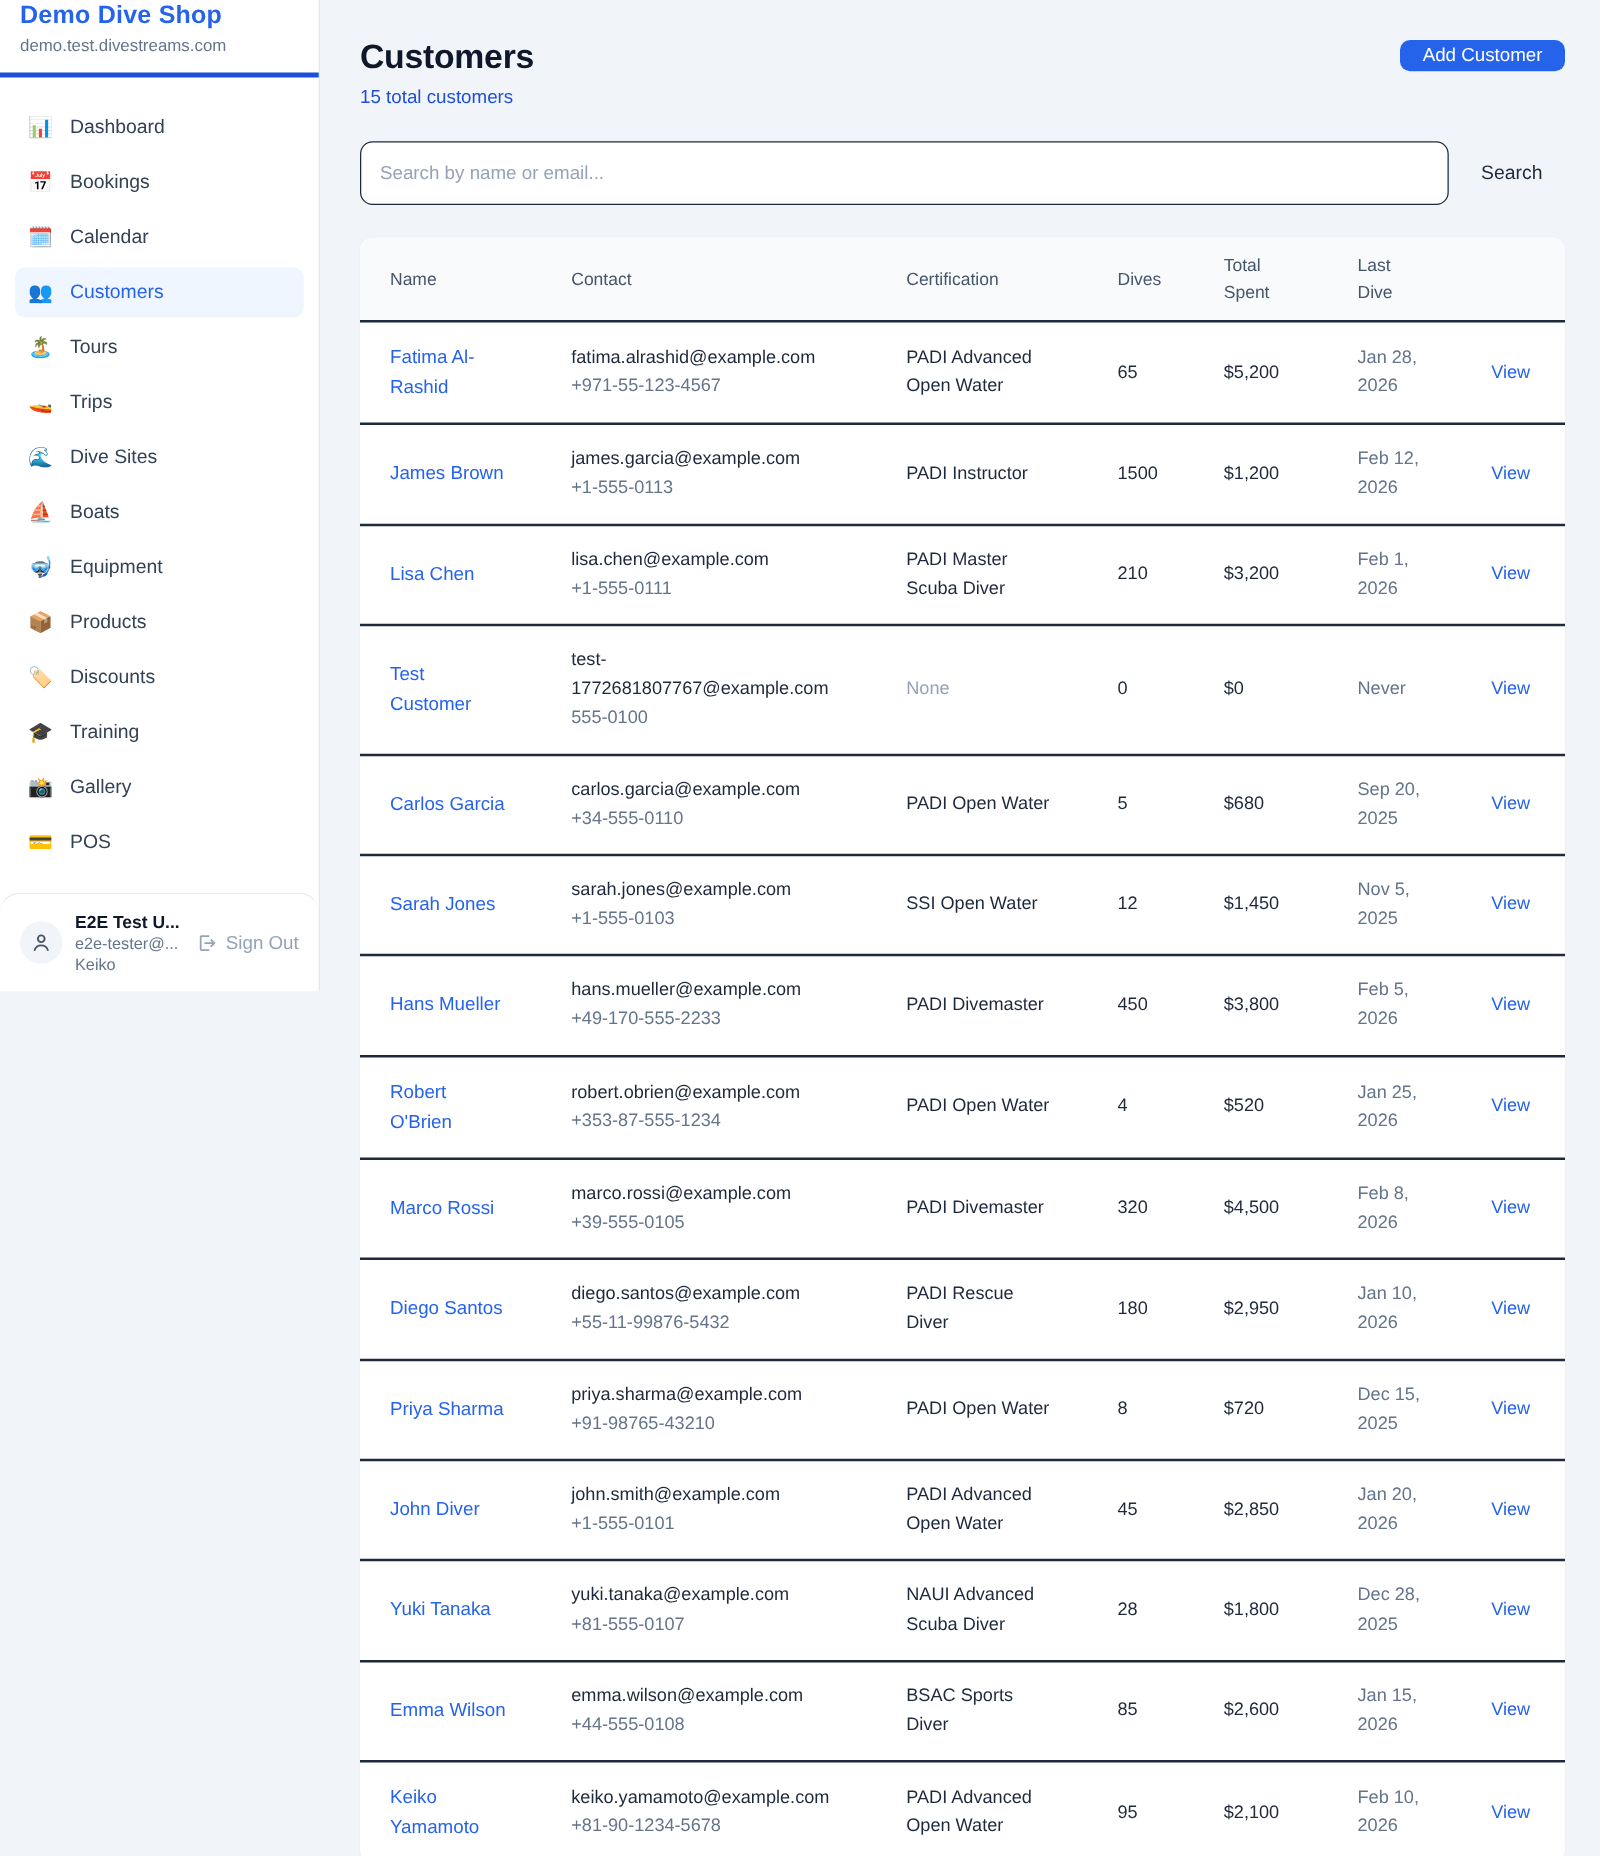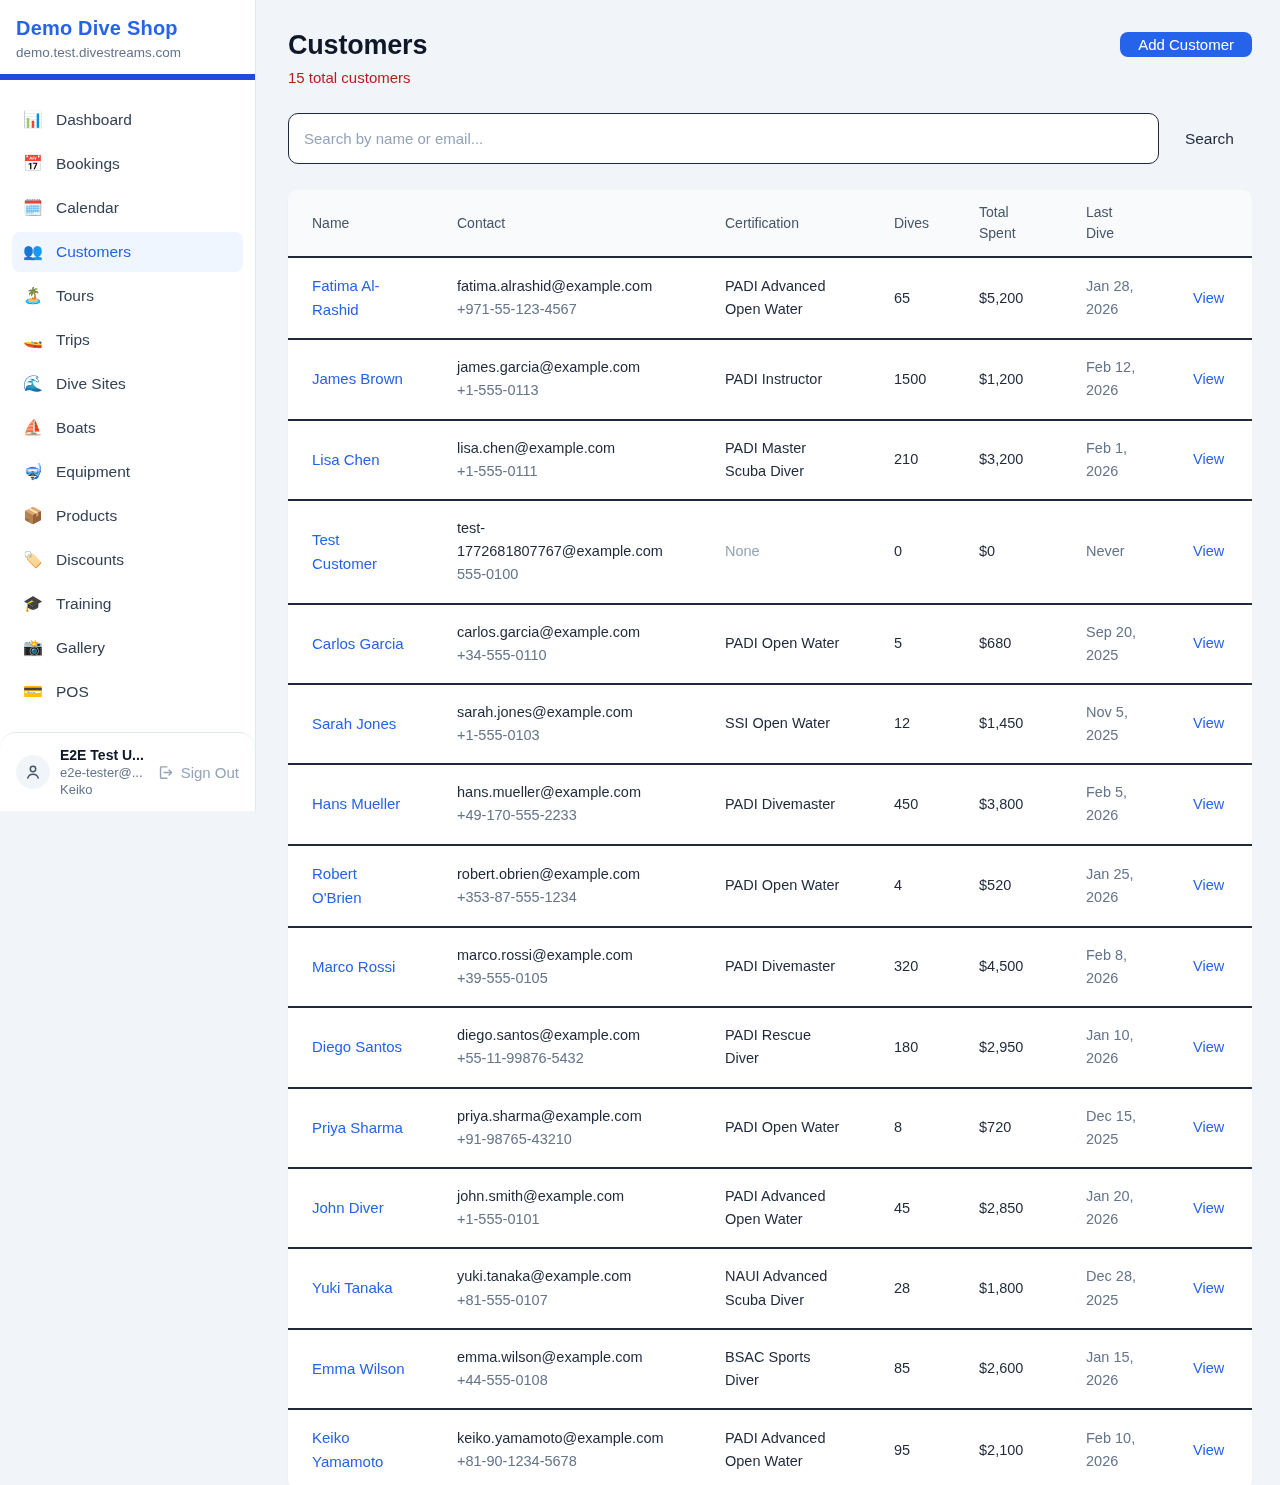--- a/index.html
+++ b/index.html
@@ -2,21 +2,21 @@
 <html><head>
 <meta charset="utf-8">
 <style>
   * { margin:0; padding:0; box-sizing:border-box; }
   html,body { width:1280px; font-family:"Liberation Sans","DejaVu Sans",sans-serif; }
   body { background:#f1f5f9; min-height:1485px; }
   .app { display:flex; align-items:flex-start; min-height:1485px; }
 
   
   .sidebar { width:256px; flex:0 0 256px; background:#ffffff; border-right:1px solid #e2e8f0; }
-  .brand { padding:17px 16px 14px 16px; border-bottom:6px solid #1d4ed8; }
+  .brand { padding:1px 16px 14px 16px; border-bottom:4px solid #1d4ed8; }
   .brand-name { font-size:20px; font-weight:700; color:#2563eb; letter-spacing:.2px; }
   .brand-domain { margin-top:5px; font-size:13.5px; color:#64748b; }
   .nav { padding:16px 12px; }
   .nav-item { display:flex; align-items:center; gap:12px; height:40px; padding:0 10px;
               margin:4px 0; border-radius:8px; font-size:15.5px; color:#334155; cursor:pointer; }
   .nav-item.active { background:#eff6ff; color:#2563eb; }
   .nav-icon { width:22px; text-align:center; font-size:16px; line-height:1;
               font-family:"DejaVu Sans",sans-serif; }
   .user-box { border-top:1px solid #e2e8f0; padding:14px 16px; display:flex; align-items:center; gap:10px;border-radius:16px; }
   .avatar { width:34px; height:34px; border-radius:50%; background:#f1f5f9; flex:0 0 34px;
@@ -24,21 +24,21 @@
   .user-meta { min-width:0; }
   .user-name { font-size:14px; font-weight:700; color:#0f172a; white-space:nowrap; }
   .user-email,.user-role { font-size:13px; color:#64748b; margin-top:2px; white-space:nowrap; }
   .signout { margin-left:auto; display:flex; align-items:center; gap:7px; border:none; background:none;
              color:#94a3b8; font-size:15px; font-family:inherit; cursor:pointer; }
 
   
   .main { flex:1; padding:30px 28px 24px 32px; min-width:0; }
   .page-head { display:flex; align-items:flex-start; justify-content:space-between; }
   .page-title { font-size:27px; font-weight:700; color:#0f172a; letter-spacing:-.2px; }
-  .page-sub { margin-top:8px; font-size:15px; color:#b91c1c; }
+  .page-sub { margin-top:8px; font-size:15px; color:#1d4ed8; }
   .btn-primary { background:#2563eb; color:#fff; border:none; border-radius:8px; height:25px;
                  padding:0 18px; font-size:15px; font-weight:500; font-family:inherit; cursor:pointer; margin-top:2px; }
 
   .search-row { display:flex; align-items:center; margin-top:27px; }
   .search-input { flex:1; height:51px; border:1.6px solid #1e293b; border-radius:10px; background:#fff;
                   padding:0 15px; font-size:15px; font-family:inherit; color:#0f172a; }
   .search-input::placeholder { color:#94a3b8; }
   .search-btn { border:none; background:none; font-family:inherit; font-size:15.5px; color:#1e293b;
                 margin-left:26px; margin-right:18px; cursor:pointer; }
 

